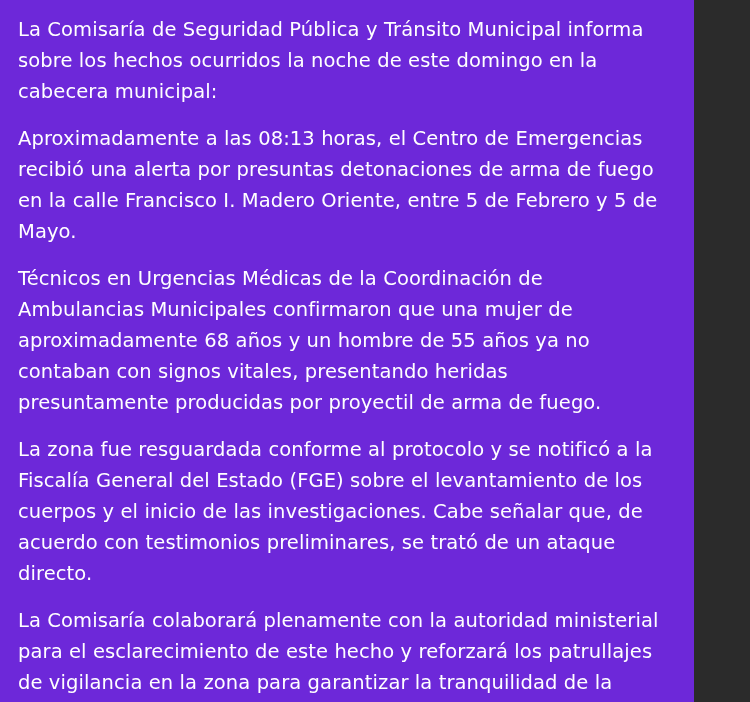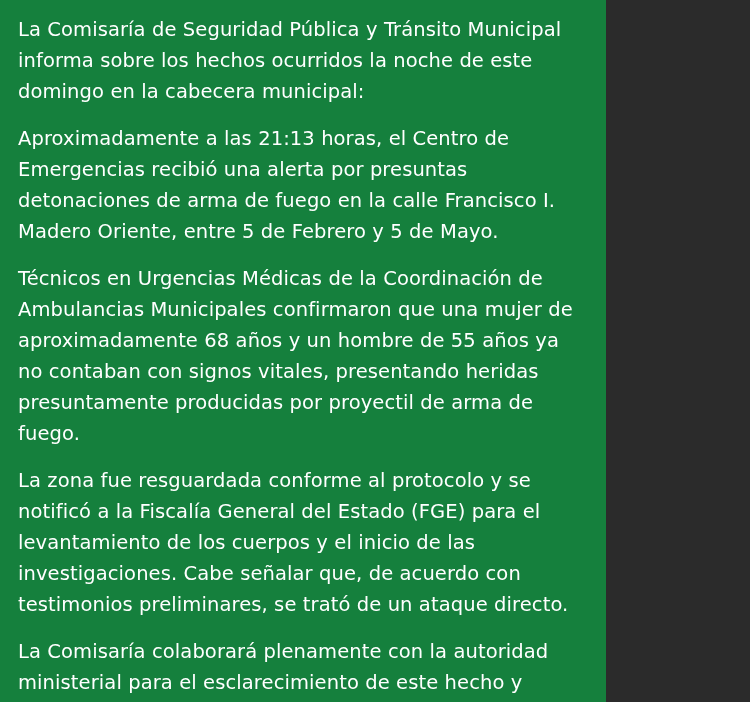--- a/index.html
+++ b/index.html
@@ -8,40 +8,40 @@
   }
   body {
     width: 750px;
     height: 702px;
     background: #2b2b2b;
     font-family: "DejaVu Sans", sans-serif;
     overflow: hidden;
   }
   .statement {
     box-sizing: border-box;
-    width: 606px;
+    width: 694px;
     height: 702px;
     padding: 14px 30px 0 18px;
-    background: #15803d;
+    background: #6d28d9;
   }
   .paragraph {
     color: #ffffff;
     font-size: 19.5px;
     line-height: 31px;
     letter-spacing: 0.1px;
     margin: 0 0 16px 0;
     font-family: "DejaVu Sans", sans-serif;
     font-weight: 400;
   }
   .paragraph:last-child {
     margin-bottom: 0;
   }
 </style>
 </head>
 <body>
 
 <div class="statement">
   <p class="paragraph">La Comisaría de Seguridad Pública y Tránsito Municipal informa sobre los hechos ocurridos la noche de este domingo en la cabecera municipal:</p>
-  <p class="paragraph">Aproximadamente a las 21:13 horas, el Centro de Emergencias recibió una alerta por presuntas detonaciones de arma de fuego en la calle Francisco I. Madero Oriente, entre 5 de Febrero y 5 de Mayo.</p>
+  <p class="paragraph">Aproximadamente a las 08:13 horas, el Centro de Emergencias recibió una alerta por presuntas detonaciones de arma de fuego en la calle Francisco I. Madero Oriente, entre 5 de Febrero y 5 de Mayo.</p>
   <p class="paragraph">Técnicos en Urgencias Médicas de la Coordinación de Ambulancias Municipales confirmaron que una mujer de aproximadamente 68 años y un hombre de 55 años ya no contaban con signos vitales, presentando heridas presuntamente producidas por proyectil de arma de fuego.</p>
-  <p class="paragraph">La zona fue resguardada conforme al protocolo y se notificó a la Fiscalía General del Estado (FGE) para el levantamiento de los cuerpos y el inicio de las investigaciones. Cabe señalar que, de acuerdo con testimonios preliminares, se trató de un ataque directo.</p>
+  <p class="paragraph">La zona fue resguardada conforme al protocolo y se notificó a la Fiscalía General del Estado (FGE) sobre el levantamiento de los cuerpos y el inicio de las investigaciones. Cabe señalar que, de acuerdo con testimonios preliminares, se trató de un ataque directo.</p>
   <p class="paragraph">La Comisaría colaborará plenamente con la autoridad ministerial para el esclarecimiento de este hecho y reforzará los patrullajes de vigilancia en la zona para garantizar la tranquilidad de la ciudadanía.</p>
 </div>
 
 </body></html>

